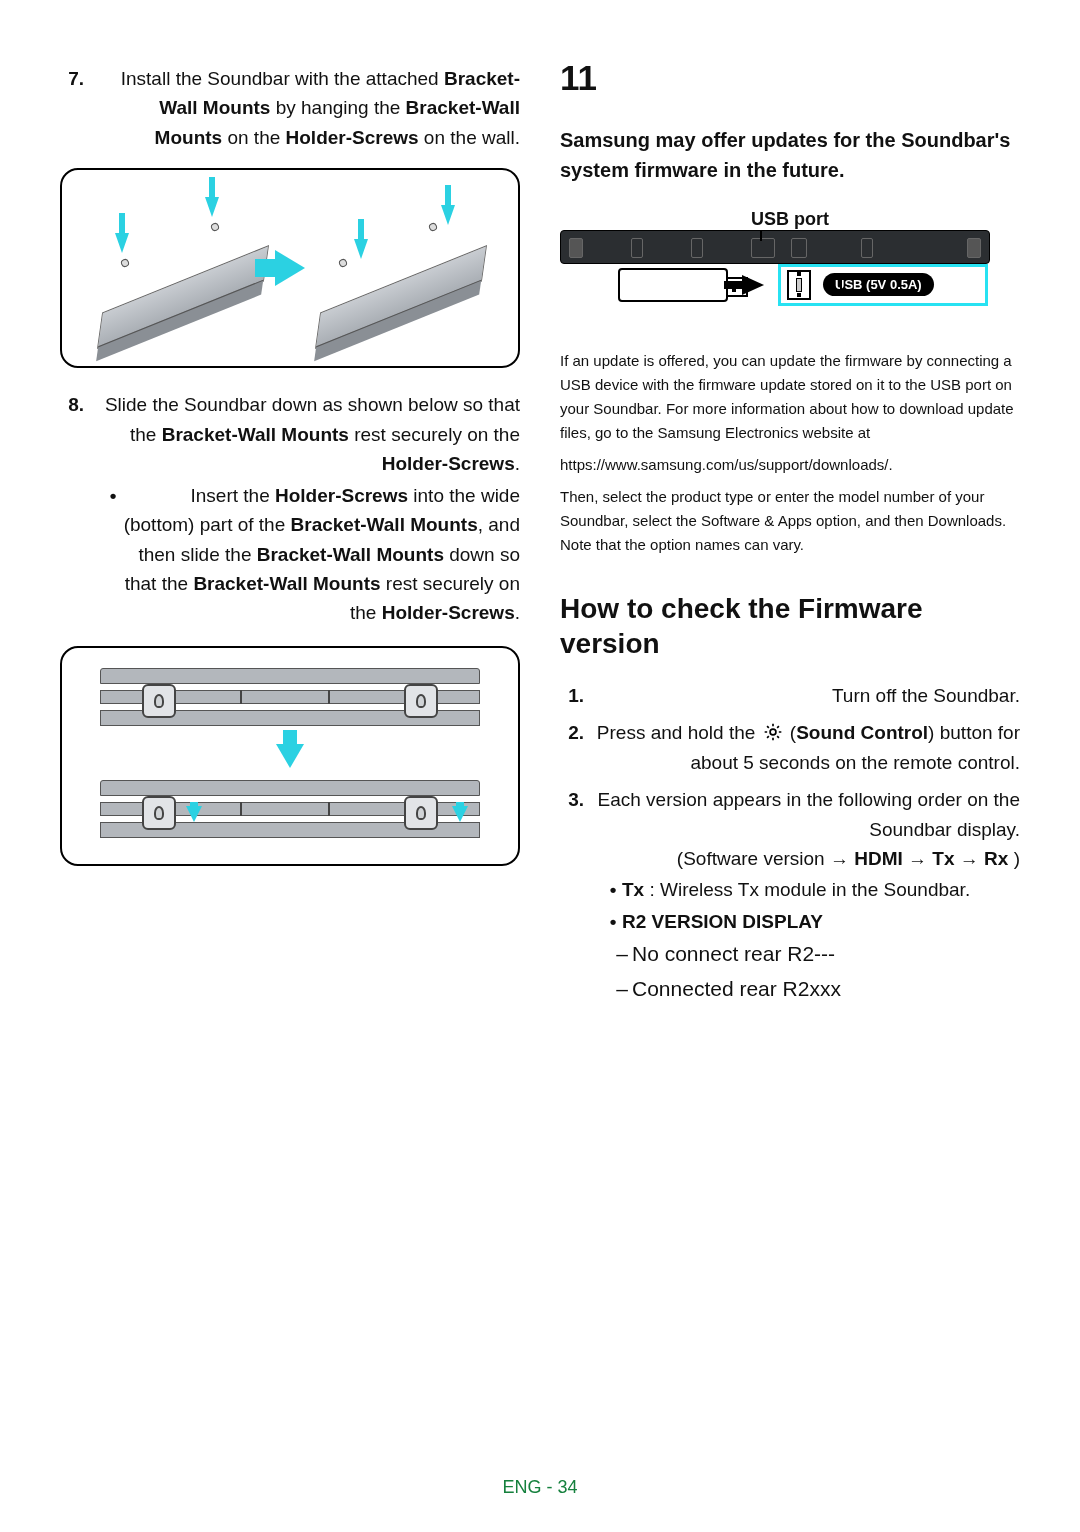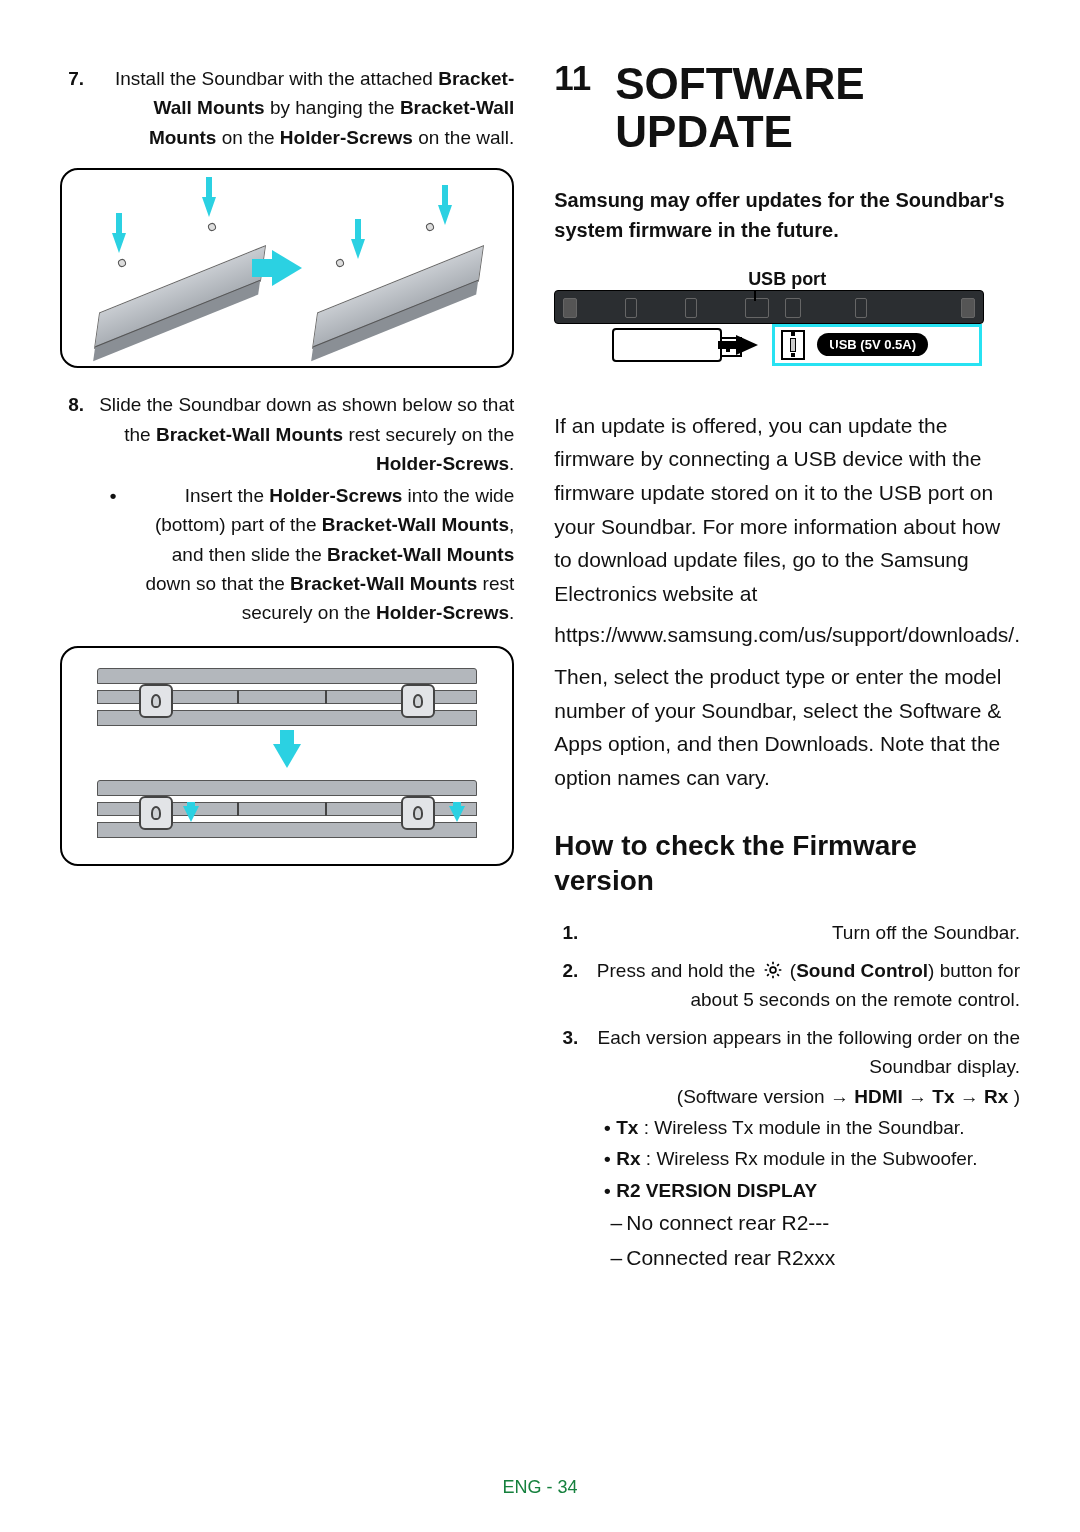--- a/index.html
+++ b/index.html
@@ -132,21 +132,21 @@
   .port-glyph{
     width:24px;height:30px;border:2px solid #000;display:flex;flex-direction:column;justify-content:space-around;align-items:center;background:#fff;
   }
   .port-glyph span{width:4px;height:4px;background:#000;}
   .port-glyph .slot2{width:6px;height:14px;border:1px solid #000;background:#ccc;}
   .usb-badge{
     background:#000;color:#fff;border-radius:14px;font-size:13px;font-weight:bold;padding:4px 12px;
   }
   .callout-line{ position:absolute; width:2px; background:#000; }
 
-  .para { font-size:21px; line-height:1.6; margin-bottom:8px; }
+  .para { font-size:15px; line-height:1.6; margin-bottom:8px; }
   .h2 { font-size:28px; font-weight:bold; line-height:1.25; margin: 26px 0 16px 0; }
   .gear-icon{
     display:inline-block;width:20px;height:20px;vertical-align:-3px;position:relative;margin:0 2px;
   }
   .gear-icon svg{width:20px;height:20px;}
   .arrow-chr{ font-family: Arial; }
   .footer{
     position:absolute; bottom:34px; left:0; right:0; text-align:center; font-size:18px; color:#15803d;
   }
 </style>
@@ -224,21 +224,20 @@
         <div class="small-down" style="right:12px;top:26px;"></div>
       </div>
     </div>
 
   </div>
 
   <div class="col">
 
     <div class="chapter">
       <div class="chapter-num">11</div>
-      <div class="chapter-title">SOFTWARE UPDATE</div>
     </div>
 
     <div class="intro">Samsung may offer updates for the Soundbar's system firmware in the future.</div>
 
     <div class="fig-usb" style="position:relative;">
       <div class="usb-label">USB port</div>
       <div class="soundbar-top">
         <div class="detail sb-d1"></div>
           <div class="detail sb-d2"></div>
           <div class="detail sb-d3"></div>
@@ -300,23 +299,20 @@
           <span class="arrow-chr">→</span>
           <span> </span><span class="b">Tx</span><span> </span>
           <span class="arrow-chr">→</span>
           <span> </span><span class="b">Rx</span><span> )</span>
         </div>
 
         <div class="bullet">
             <div><span class="b">Tx</span><span> : Wireless Tx module in the Soundbar.</span></div>
           </div>
         <div class="bullet">
-            <div><span class="b">Rx</span><span> : Wireless Rx module in the Subwoofer.</span></div>
-          </div>
-        <div class="bullet">
             <div class="b">R2 VERSION DISPLAY</div>
           </div>
         <div class="dash">
             <div>No connect rear R2---</div>
           </div>
         <div class="dash">
             <div>Connected rear R2xxx</div>
           </div>
       </div>
     </div>

